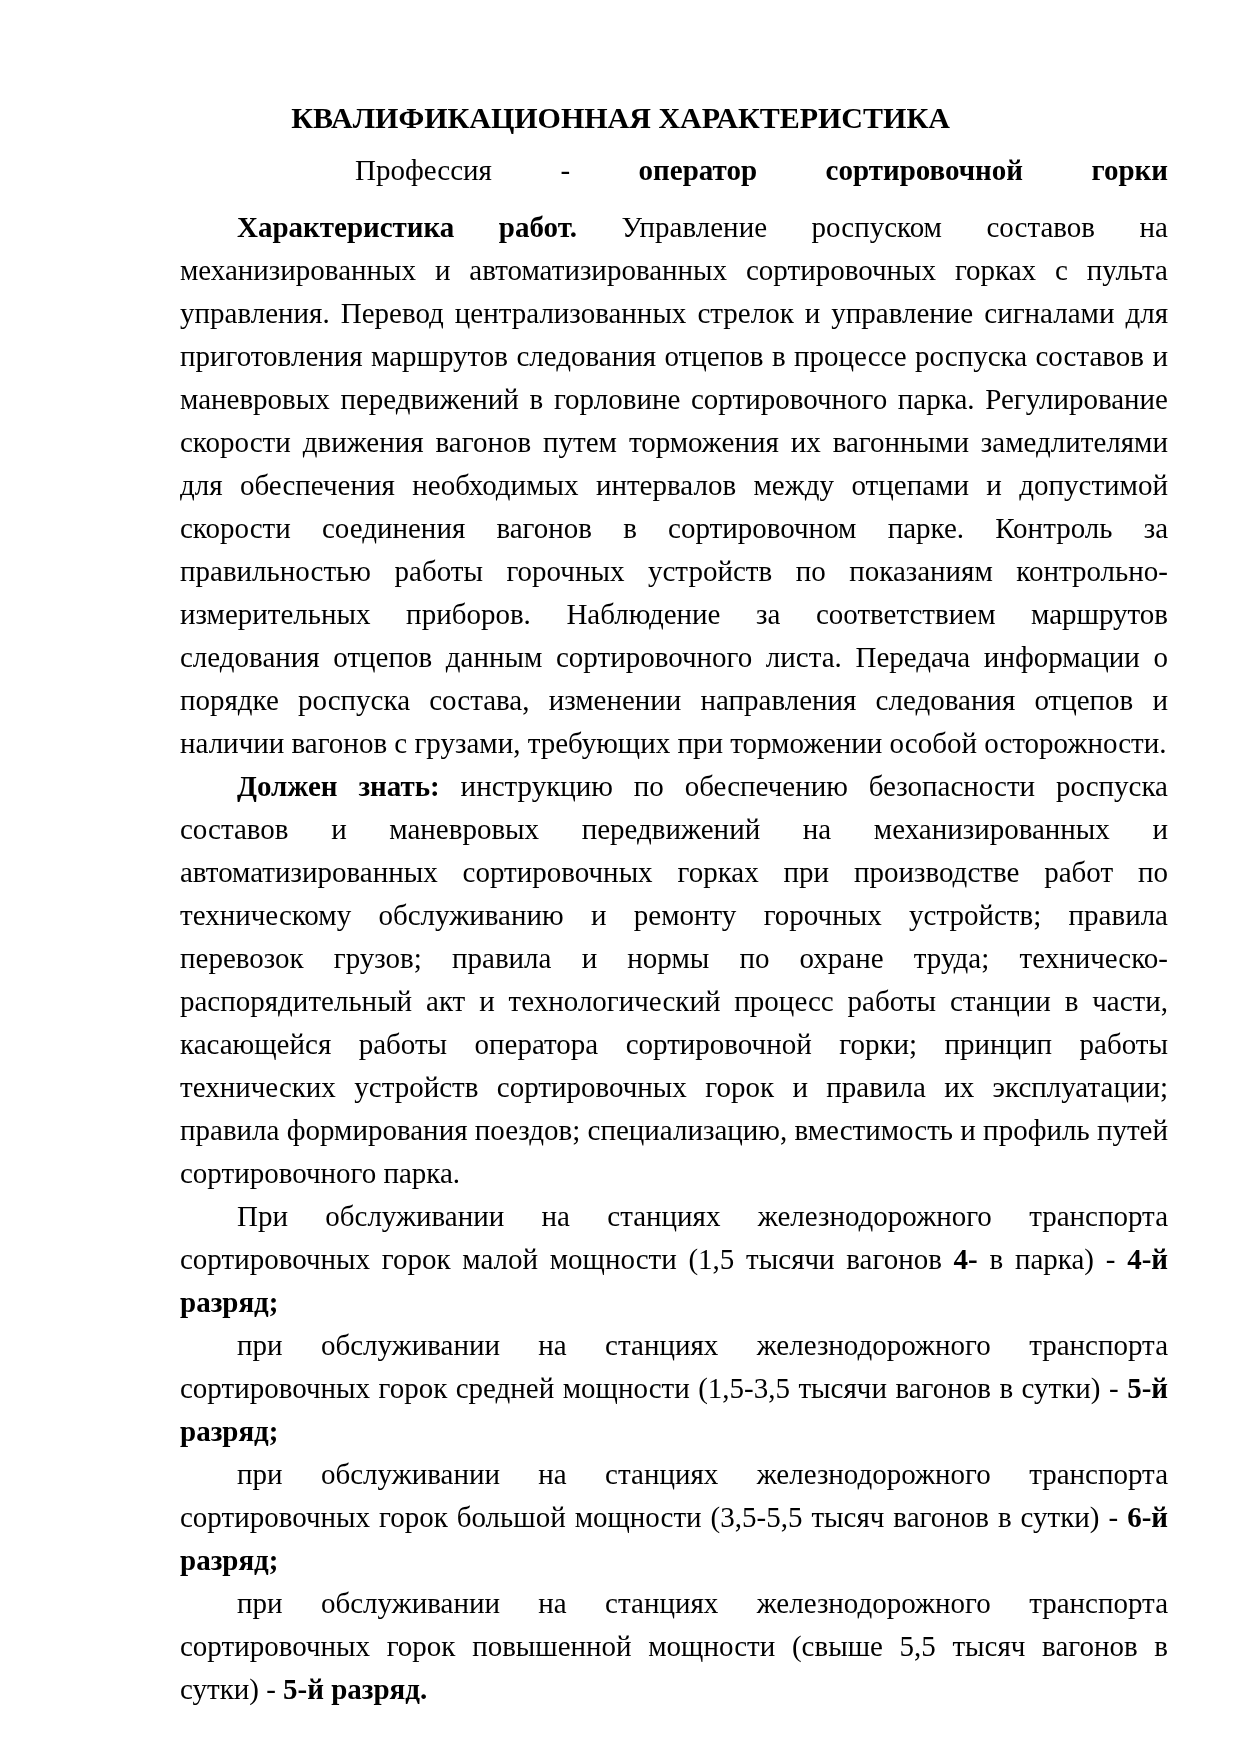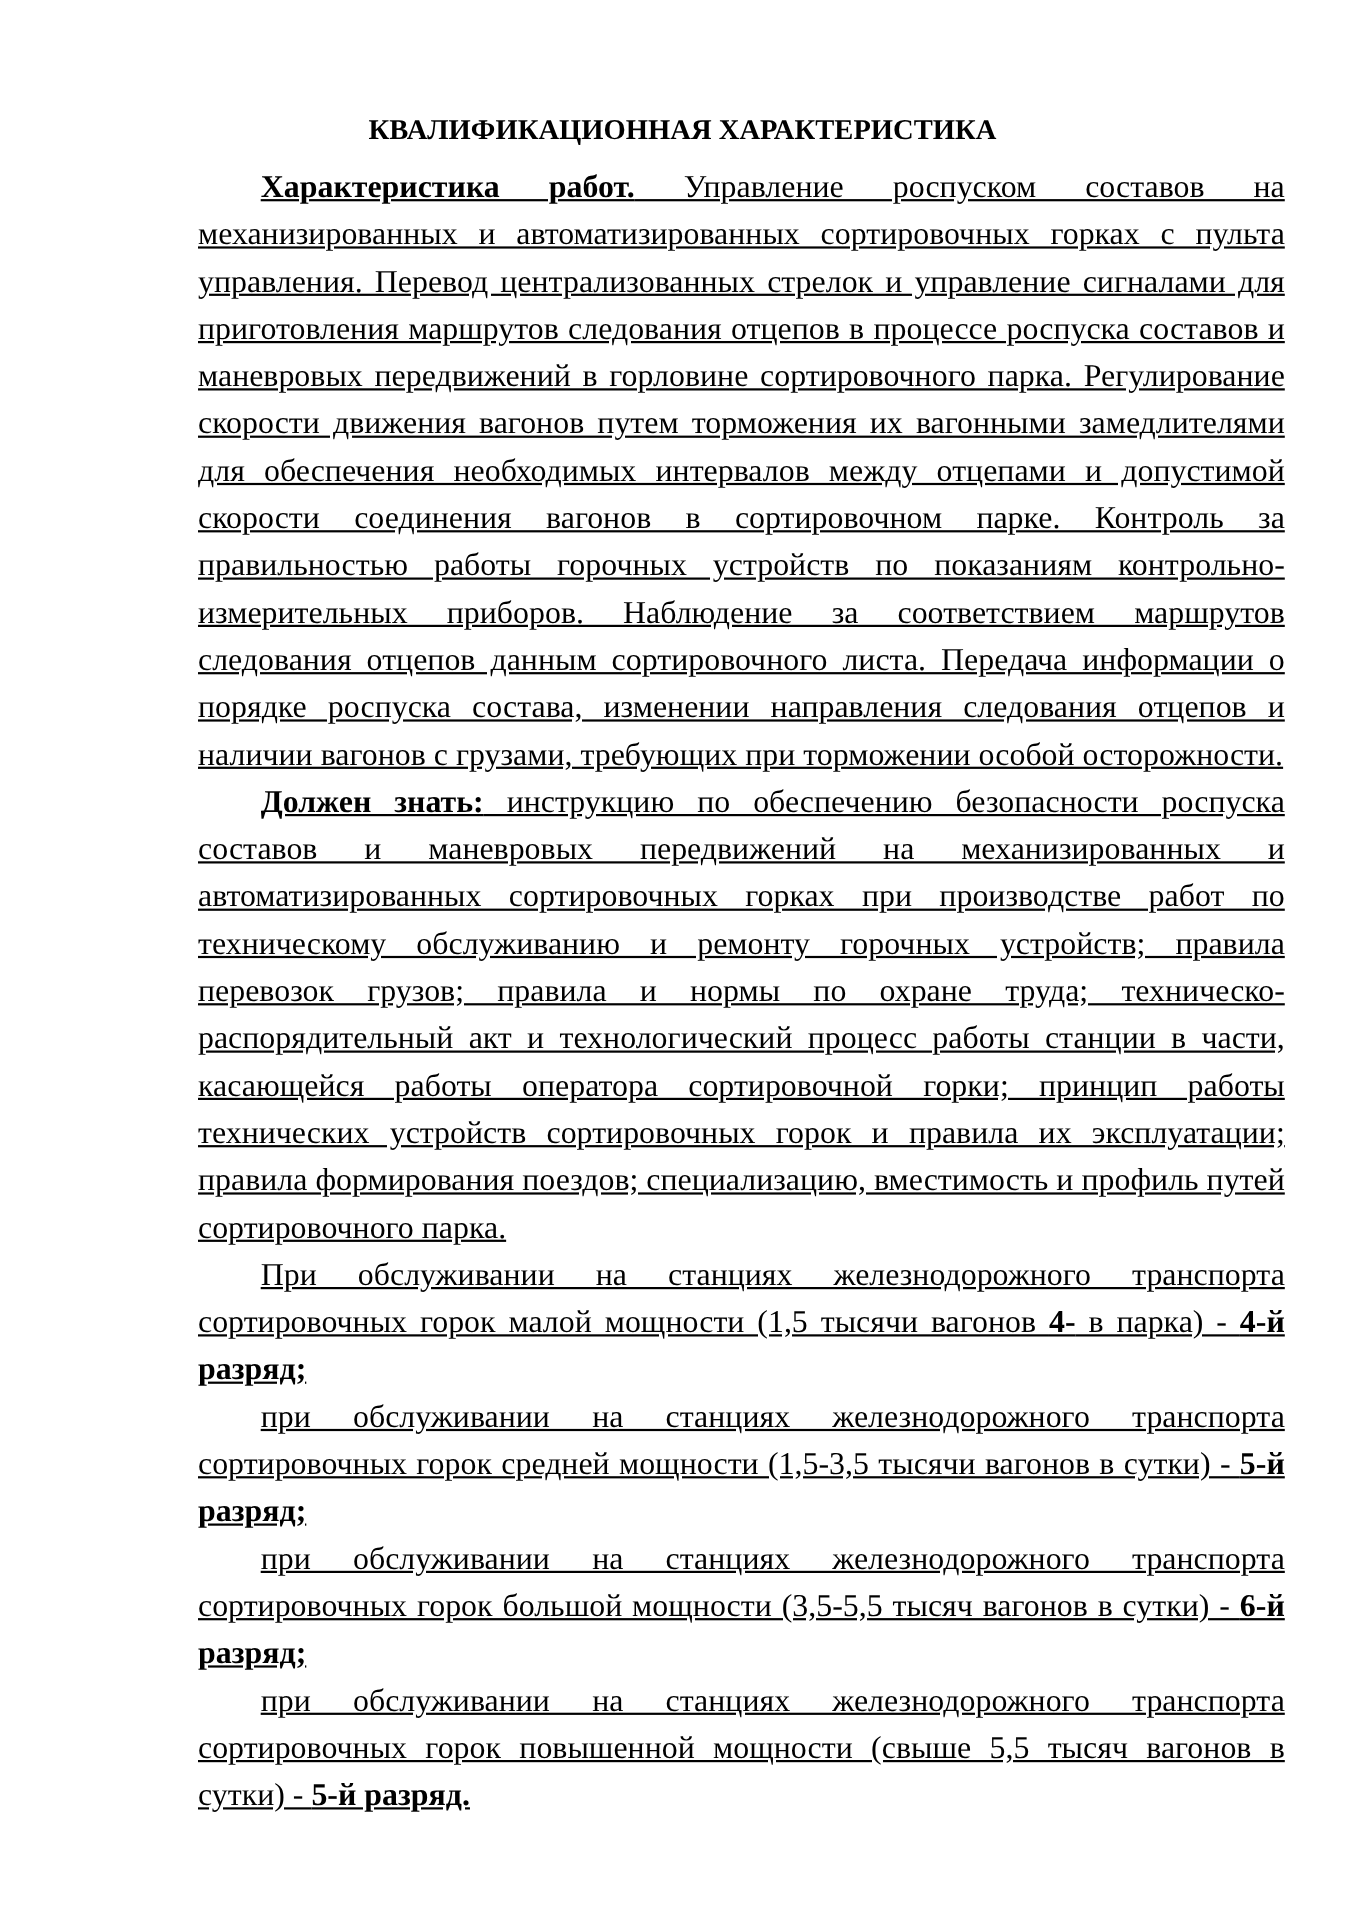--- a/index.html
+++ b/index.html
@@ -10,47 +10,47 @@
     height: 1756px;
     background: #ffffff;
     color: #000000;
     font-family: "Liberation Serif", "DejaVu Serif", serif;
     font-size: 29px;
     line-height: 43px;
     padding: 96px 73px 0 180px;
     overflow: hidden;
   }
   .title {
-    font-size: 26px;
+    font-size: 30px;
     font-weight: bold;
     text-align: center;
     margin-left: -107px; 
     margin-bottom: 10px;
     white-space: nowrap;
   }
   .profession {
     text-align: justify;
     text-align-last: justify;
     -moz-text-align-last: justify;
     padding-left: 175px;
     margin-bottom: 14px;
   }
   .para {
     text-align: justify;
     text-indent: 57px;
-    text-decoration: underline;
   }
   .b { font-weight: bold; }
 </style>
 </head>
 <body>
 
 <div class="page">
   <h1 class="title">КВАЛИФИКАЦИОННАЯ ХАРАКТЕРИСТИКА</h1>
 
+  <p class="profession"><span>Профессия</span> <span>-</span> <span class="b">оператор</span> <span class="b">сортировочной</span> <span class="b">горки</span></p>
 
   <div>
       <p class="para"><span class="b">Характеристика работ.</span><span> Управление роспуском составов на механизированных и автоматизированных сортировочных горках с пульта управления. Перевод централизованных стрелок и управление сигналами для приготовления маршрутов следования отцепов в процессе роспуска составов и маневровых передвижений в горловине сортировочного парка. Регулирование скорости движения вагонов путем торможения их вагонными замедлителями для обеспечения необходимых интервалов между отцепами и допустимой скорости соединения вагонов в сортировочном парке. Контроль за правильностью работы горочных устройств по показаниям контрольно-измерительных приборов. Наблюдение за соответствием маршрутов следования отцепов данным сортировочного листа. Передача информации о порядке роспуска состава, изменении направления следования отцепов и наличии вагонов с грузами, требующих при торможении особой осторожности.</span></p>
       <p class="para"><span class="b">Должен знать:</span><span> инструкцию по обеспечению безопасности роспуска составов и маневровых передвижений на механизированных и автоматизированных сортировочных горках при производстве работ по техническому обслуживанию и ремонту горочных устройств; правила перевозок грузов; правила и нормы по охране труда; техническо-распорядительный акт и технологический процесс работы станции в части, касающейся работы оператора сортировочной горки; принцип работы технических устройств сортировочных горок и правила их эксплуатации; правила формирования поездов; специализацию, вместимость и профиль путей сортировочного парка.</span></p>
       <p class="para"><span>При обслуживании на станциях железнодорожного транспорта сортировочных горок малой мощности (1,5  тысячи  вагонов </span><span class="b">4-</span><span>  в парка) - </span><span class="b">4-й разряд;</span></p>
       <p class="para"><span>при обслуживании на станциях железнодорожного транспорта сортировочных горок средней мощности (1,5-3,5 тысячи вагонов в сутки) - </span><span class="b">5-й разряд;</span></p>
       <p class="para"><span>при обслуживании на станциях железнодорожного транспорта сортировочных горок большой мощности (3,5-5,5 тысяч вагонов в сутки) - </span><span class="b">6-й разряд;</span></p>
       <p class="para"><span>при обслуживании на станциях железнодорожного транспорта сортировочных горок повышенной мощности (свыше 5,5 тысяч вагонов в сутки) - </span><span class="b">5-й разряд.</span></p>
     </div>
 </div>

